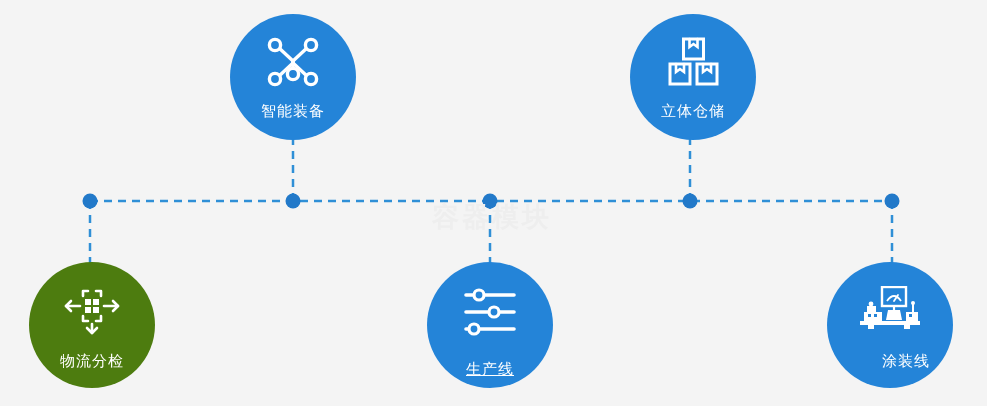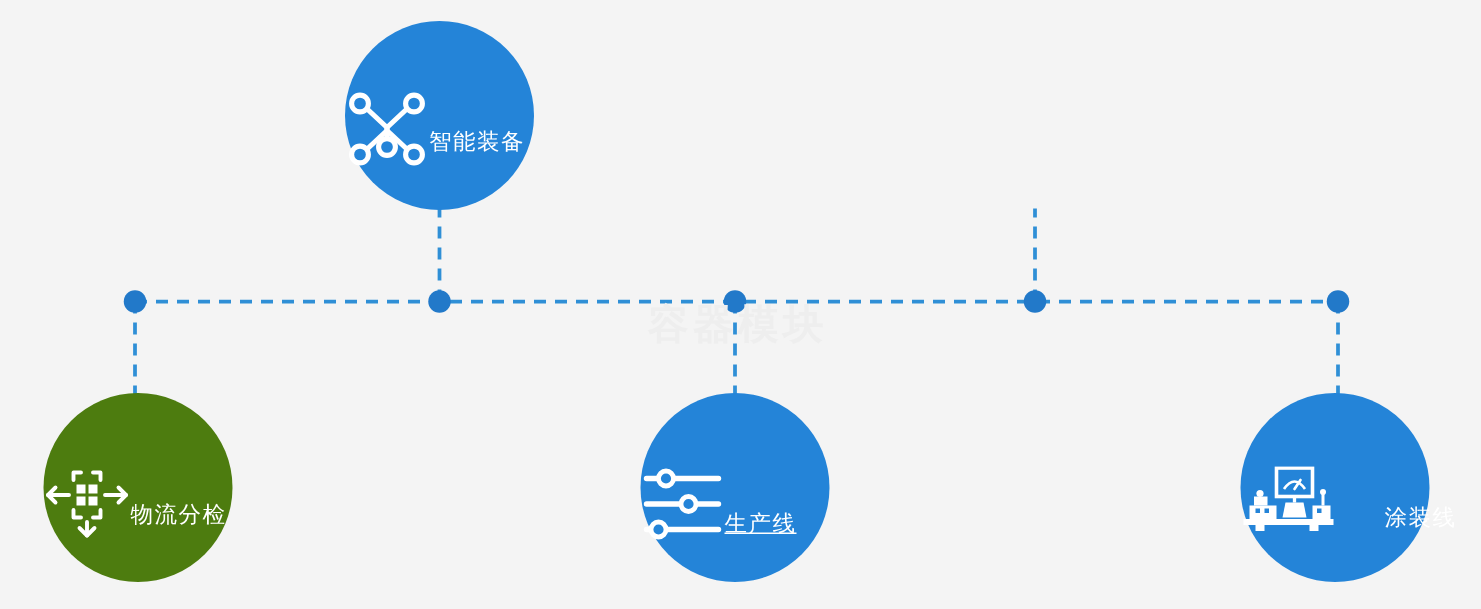--- a/index.html
+++ b/index.html
@@ -23,21 +23,21 @@
     position: absolute;
     left: 0;
     top: 0;
     width: 987px;
     height: 406px;
   }
   .node-circle {
     position: absolute;
     border-radius: 50%;
     display: flex;
-    flex-direction: row;
+    flex-direction: column;
     align-items: center;
     justify-content: flex-start;
     box-sizing: border-box;
     z-index: 3;
   }
   .node-icon {
     display: block;
   }
   .node-label {
     color: #ffffff;
@@ -101,20 +101,37 @@
           <circle cx="46" cy="9" r="5.6"></circle>
           <circle cx="10" cy="43" r="5.6"></circle>
           <circle cx="46" cy="43" r="5.6"></circle>
           <circle cx="28" cy="38" r="5.6"></circle>
         </g>
       </svg>
     </span>
     <span class="node-label" style="margin-top:12px;">智能装备</span>
   </div>
 
+  <div class="node-circle" style="left:630px; top:14px; width:126px; height:126px; padding-top:22px; background:#2484d8;">
+    <span class="node-icon">
+      <svg width="56" height="52" viewBox="0 0 56 52">
+        <g stroke="#ffffff" stroke-width="3" fill="none">
+          <rect x="18.5" y="3" width="20" height="20"></rect>
+          <rect x="5" y="28" width="20" height="20"></rect>
+          <rect x="32" y="28" width="20" height="20"></rect>
+        </g>
+        <g stroke="#ffffff" stroke-width="2.6" fill="none" stroke-linecap="round">
+          <polyline points="24.5,3 24.5,11 28.5,8 32.5,11 32.5,3"></polyline>
+          <polyline points="11,28 11,36 15,33 19,36 19,28"></polyline>
+          <polyline points="38,28 38,36 42,33 46,36 46,28"></polyline>
+        </g>
+      </svg>
+    </span>
+    <span class="node-label" style="margin-top:12px;">立体仓储</span>
+  </div>
 
   <div class="node-circle" style="left:29px; top:262px; width:126px; height:126px; padding-top:22px; background:#4d7c0f;">
     <span class="node-icon">
       <svg width="58" height="52" viewBox="0 0 58 52">
         <g stroke="#ffffff" stroke-width="2.6" fill="none" stroke-linecap="round" stroke-linejoin="round">
 
           <polyline points="20,12 20,7 25,7"></polyline>
           <polyline points="33,7 38,7 38,12"></polyline>
           <polyline points="20,32 20,37 25,37"></polyline>
           <polyline points="33,37 38,37 38,32"></polyline>

